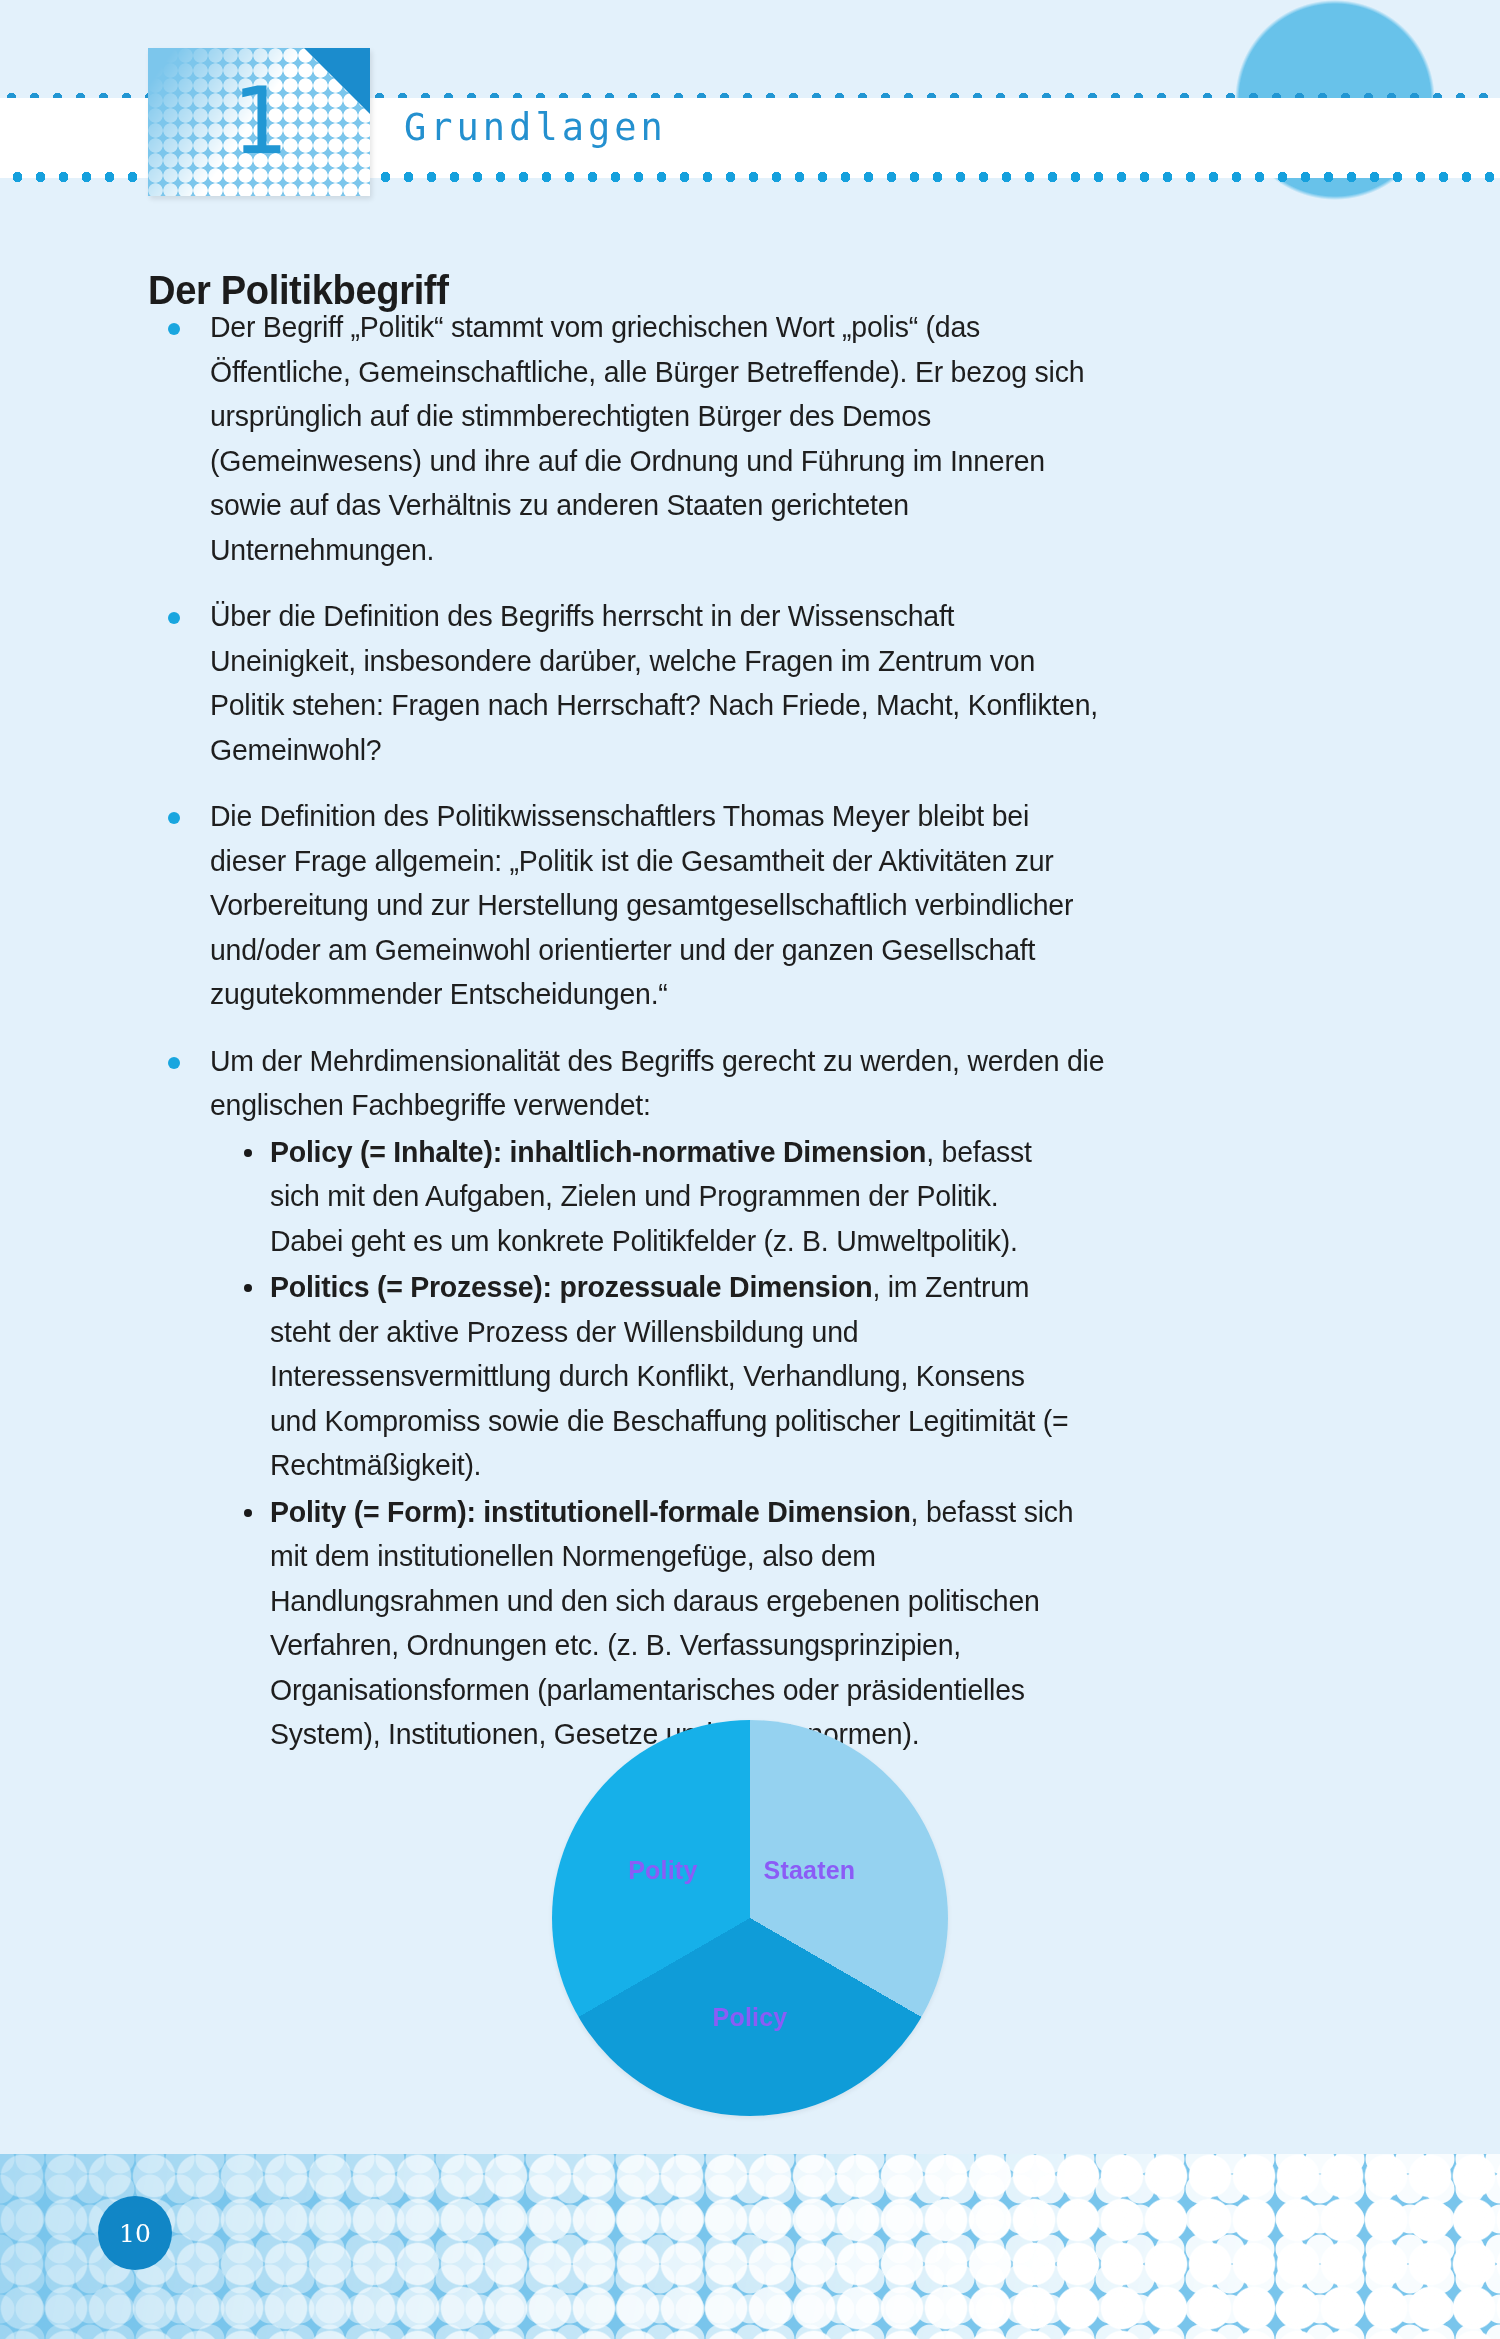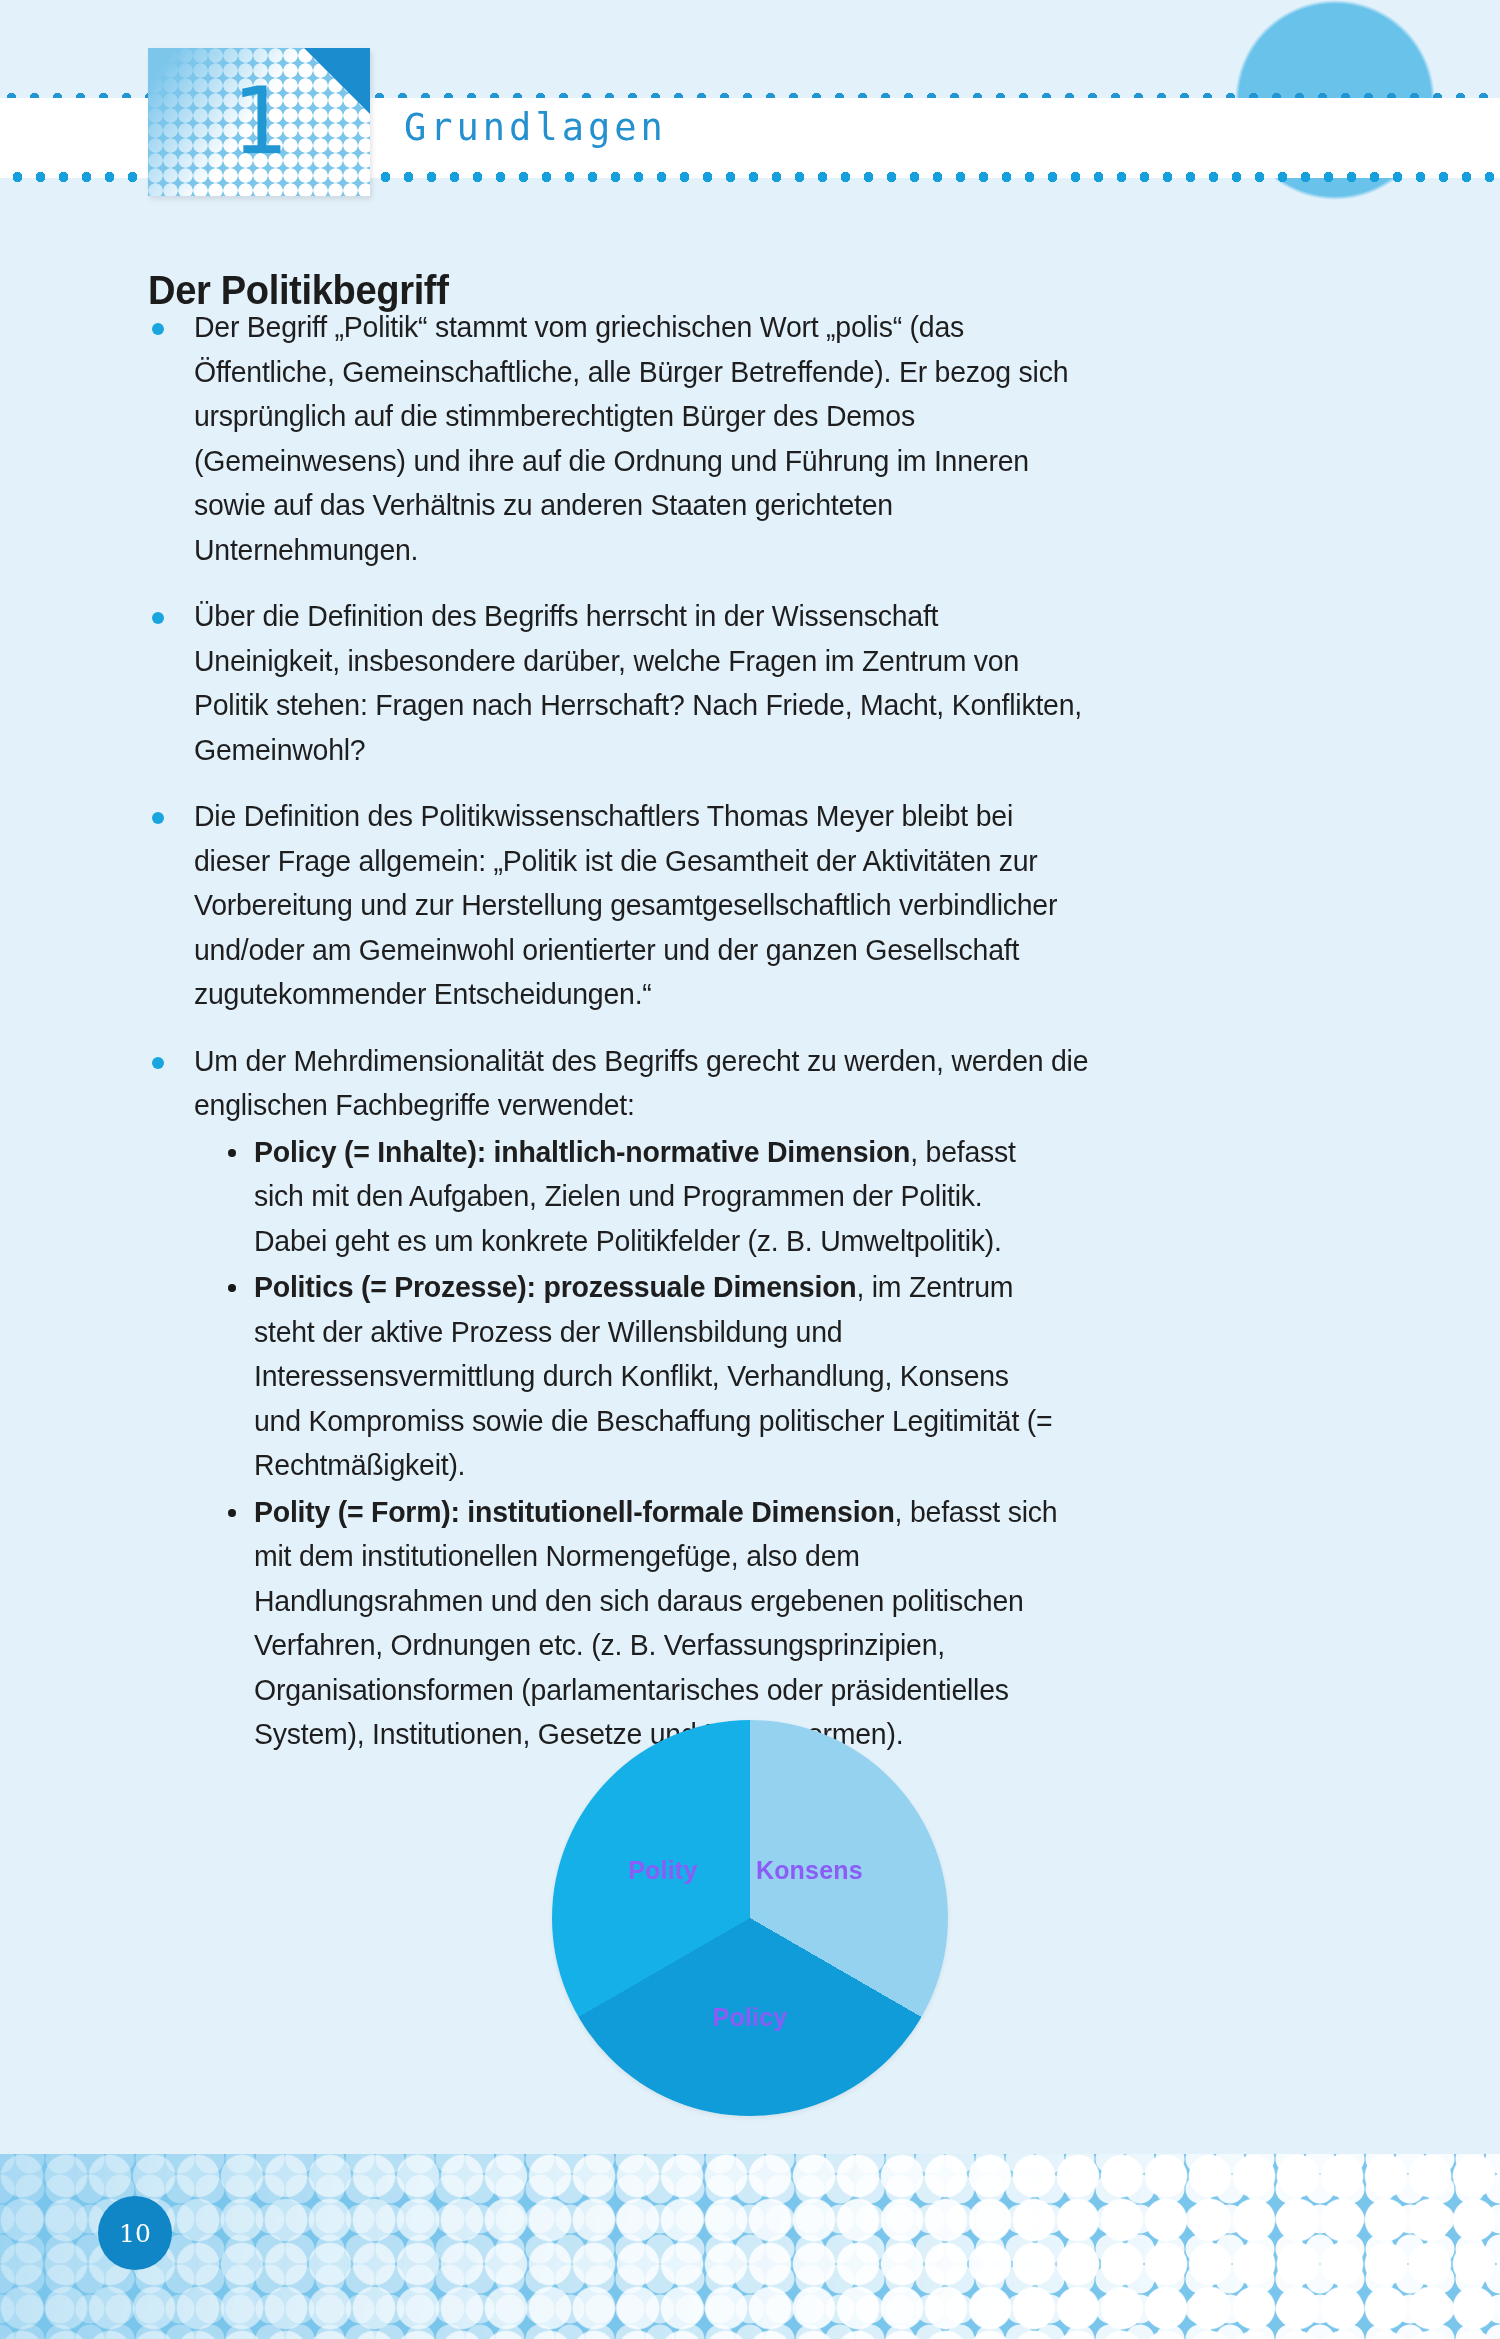--- a/index.html
+++ b/index.html
@@ -149,21 +149,21 @@
     font-weight: 700;
     font-size: 41px;
     color: #1c1c1c;
     letter-spacing: -0.4px;
     transform: scaleX(0.93);
     transform-origin: left center;
   }
 
   .bullets {
     position: absolute;
-    left: 0;
+    left: 16px;
     top: 90px;
     width: 1252px;
   }
 
   .bullet {
     position: relative;
     margin: 0 0 22px 0;
     padding-left: 194px;
     padding-right: 160px;
   }
@@ -369,21 +369,21 @@
           </li>
         </ul>
       </div>
 
     </div>
   </div>
 
   <div id="chart-area">
     <div class="pie-wrap">
       <div class="pie"></div>
-      <div class="pie-label pl-politics">Konsens</div>
+      <div class="pie-label pl-politics">Staaten</div>
       <div class="pie-label pl-policy">Policy</div>
       <div class="pie-label pl-polity">Polity</div>
     </div>
   </div>
 
   <div id="footer">
     <div class="footer-bg"></div>
     <div class="footer-dots"></div>
     <div class="footer-dots d2"></div>
     <div class="page-number">10</div>

